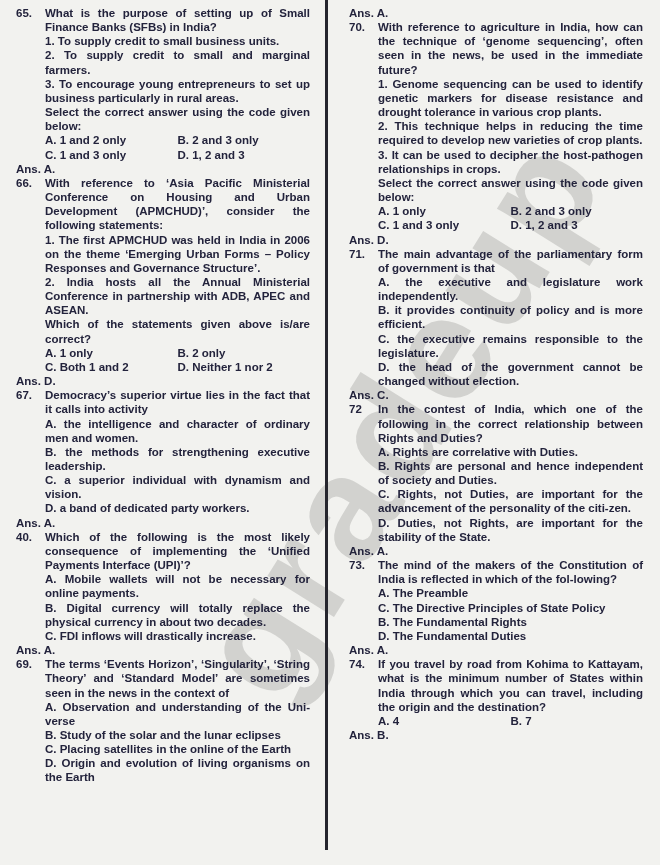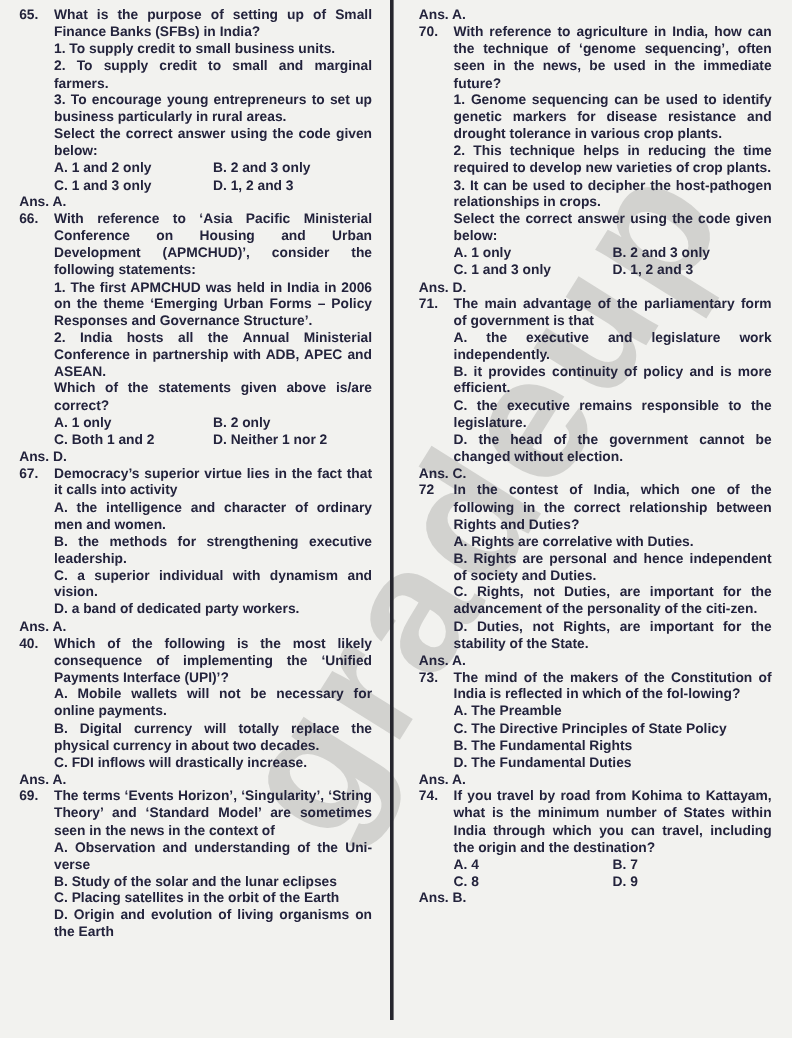--- a/index.html
+++ b/index.html
@@ -151,21 +151,21 @@
             <div class="qpara">C. FDI inflows will drastically increase.</div>
           </div>
         </div>
         <div class="answer-line">Ans. A.</div>
         <div class="question">
           <div class="qnum">69.</div>
           <div class="qbody">
             <div class="qpara">The terms ‘Events Horizon’, ‘Singularity’, ‘String Theory’ and ‘Standard Model’ are sometimes seen in the news in the context of</div>
             <div class="qpara">A. Observation and understanding of the Uni-verse</div>
             <div class="qpara">B. Study of the solar and the lunar eclipses</div>
-            <div class="qpara">C. Placing satellites in the orbit of the Earth</div>
+            <div class="qpara">C. Placing satellites in the online of the Earth</div>
             <div class="qpara">D. Origin and evolution of living organisms on the Earth</div>
           </div>
         </div>
       </div>
     <div class="column right">
         <div class="answer-line">Ans. A.</div>
         <div class="question">
           <div class="qnum">70.</div>
           <div class="qbody">
             <div class="qpara">With reference to agriculture in India, how can the technique of ‘genome sequencing’, often seen in the news, be used in the immediate future?</div>
@@ -217,23 +217,19 @@
           </div>
         </div>
         <div class="answer-line">Ans. A.</div>
         <div class="question">
           <div class="qnum">74.</div>
           <div class="qbody">
             <div class="qpara">If you travel by road from Kohima to Kattayam, what is the minimum number of States within India through which you can travel, including the origin and the destination?</div>
             <div class="opt-row">
               <div class="opt">A. 4</div>
               <div class="opt">B. 7</div>
-            </div>
-            <div class="opt-row">
-              <div class="opt">C. 8</div>
-              <div class="opt">D. 9</div>
             </div>
           </div>
         </div>
         <div class="answer-line">Ans. B.</div>
       </div>
   </div>
 </div>
 
 </body></html>

